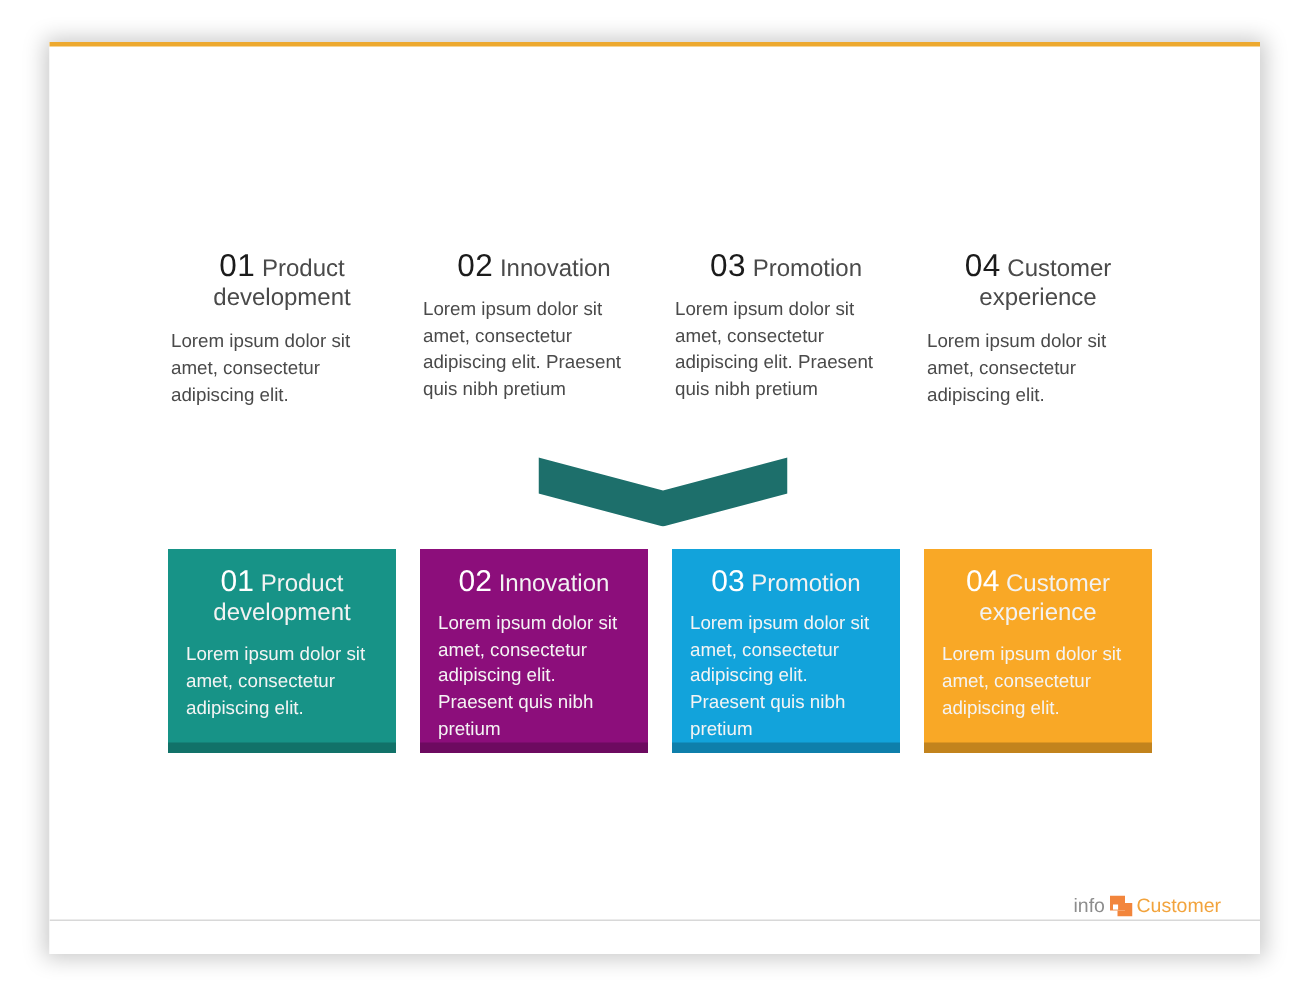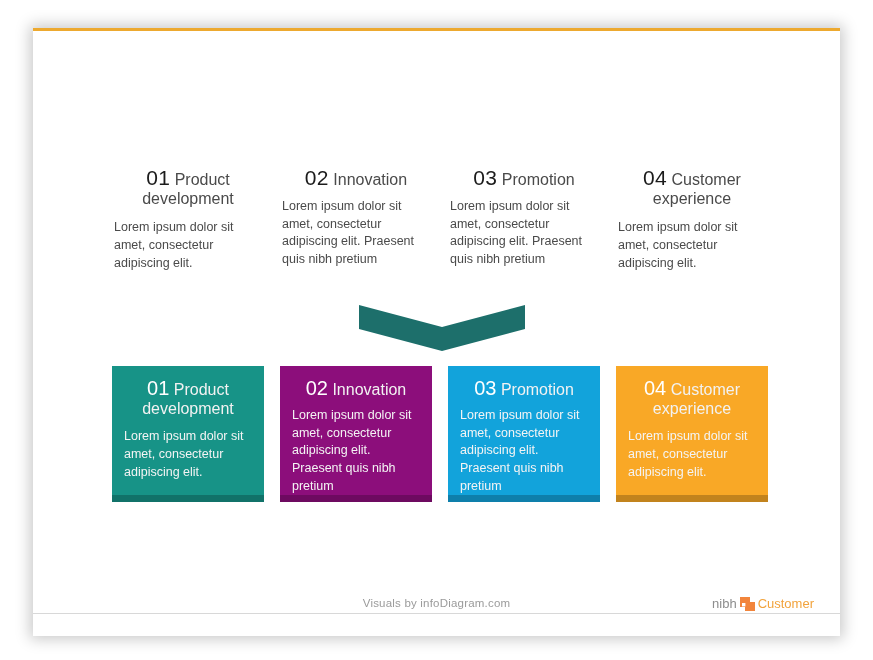--- a/index.html
+++ b/index.html
@@ -294,25 +294,24 @@
         <div class="box-head">
           <span class="num">04</span>
           <span class="lbl">Customer experience</span>
         </div>
         <div class="box-body">Lorem ipsum dolor sit amet, consectetur adipiscing elit.</div>
         <div class="shade"></div>
       </div>
 
     </div>
 
-    <div id="footer-credit">Visuals by infoDiagram.com</div>
     <div id="footer-line"></div>
 
     <div id="brand-logo">
-      <span class="info-txt">nibh</span>
+      <span class="info-txt">info</span>
       <span id="brand-mark">
         <svg viewBox="0 0 15 14" xmlns="http://www.w3.org/2000/svg" width="15" height="14">
           <path d="M0 0 H10 V10 H0 Z" fill="#f2853c"></path>
           <path d="M10 5 H15 V14 H5 V10 H10 Z" fill="#f2853c"></path>
           <rect x="2" y="6" width="3.4" height="3.4" fill="#ffffff"></rect>
         </svg>
       </span>
       <span class="diagram-txt">Customer</span>
     </div>
 

